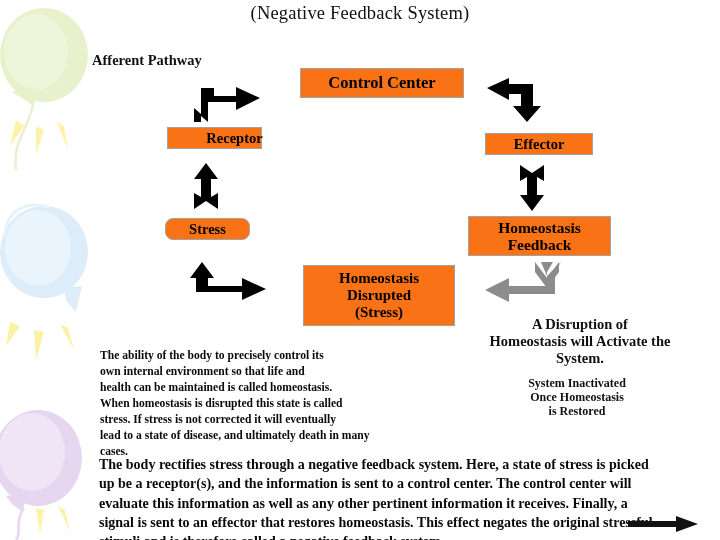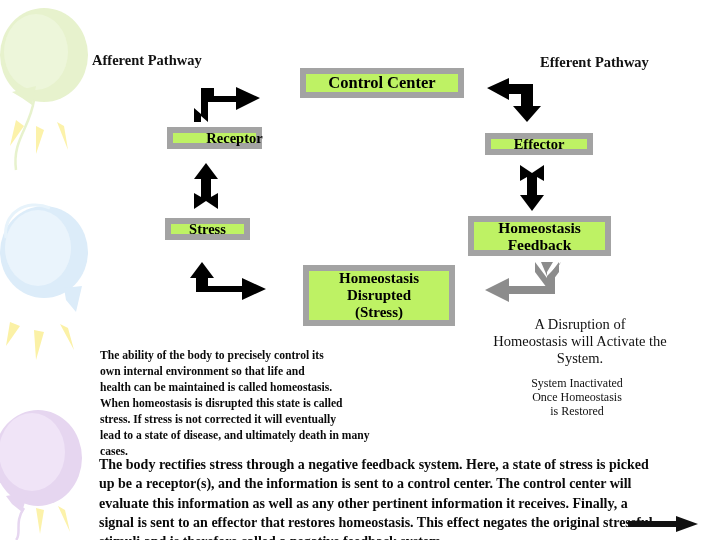--- a/index.html
+++ b/index.html
@@ -48,22 +48,22 @@
     font-size: 14.5px;
     font-weight: 700;
     white-space: nowrap;
   }
   #afferent-label { left: 92px;  top: 52px; }
   #efferent-label { left: 540px; top: 54px; }
 
   
   .flow-box {
     position: absolute;
-    border: 6px solid #a3a3a3;
-    background: #bef264;
+    border: 1px solid #a3a3a3;
+    background: #f97316;
     box-sizing: border-box;
     display: flex;
     align-items: center;
     justify-content: center;
     text-align: center;
     font-weight: 700;
     line-height: 1.12;
     color: #000000;
   }
   #box-control-center {
@@ -79,20 +79,21 @@
   }
   #box-effector {
     left: 485px; top: 133px;
     width: 108px; height: 22px;
     font-size: 14.5px;
   }
   #box-stress {
     left: 165px; top: 218px;
     width: 85px; height: 22px;
     font-size: 14.5px;
+    border-radius: 8px;
   }
   #box-homeostasis-restored {
     left: 468px; top: 216px;
     width: 143px; height: 40px;
     font-size: 15.5px;
     flex-direction: column;
   }
   #box-homeostasis-disrupted {
     left: 303px; top: 265px;
     width: 152px; height: 61px;
@@ -109,21 +110,21 @@
   #arrow-efferent-corner { left: 487px; top: 76px;  width: 72px; height: 46px; }
   #arrow-receptor-up     { left: 192px; top: 163px; width: 28px; height: 46px; }
   #arrow-effector-down   { left: 518px; top: 165px; width: 28px; height: 46px; }
   #arrow-stress-corner   { left: 190px; top: 262px; width: 78px; height: 40px; }
   #arrow-restored-corner { left: 485px; top: 262px; width: 78px; height: 42px; }
 
   
   .side-note {
     position: absolute;
     text-align: center;
-    font-weight: 400;
+    font-weight: 700;
     line-height: 1.17;
     white-space: pre-line;
   }
   #note-disruption {
     left: 455px; top: 316px;
     width: 250px;
     font-size: 14.5px;
   }
   #note-inactivated {
     left: 468px; top: 376px;
@@ -195,24 +196,24 @@
       <path d="M6 496 L28 492 L22 512 L12 504 Z" fill="#e6d6f0"></path>
       <path d="M24 508 C 14 522, 22 534, 16 540" stroke="#e6d6f0" stroke-width="2.5" fill="none"></path>
     </g>
     <g fill="#fcf2aa">
       <path d="M36 508 L44 510 L40 534 Z"></path>
       <path d="M58 506 L65 510 L70 532 Z"></path>
     </g>
   </svg>
 
   <div class="title-block">
+    <div class="title-line">(Negative Feedback System)</div>
   </div>
 
   <div class="pathway-label" id="afferent-label">Afferent Pathway</div>
-  <div class="pathway-label" id="efferent-label">Efferent Pathway</div>
 
   <div class="flow-box" id="box-control-center">
     <span>Control Center</span>
   </div>
 
   <div class="flow-box" id="box-receptor">
     <span>Receptor</span>
   </div>
 
   <div class="flow-box" id="box-effector">

